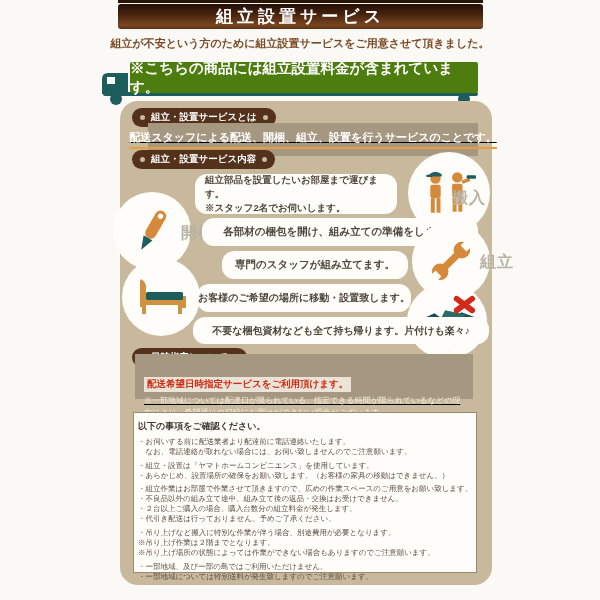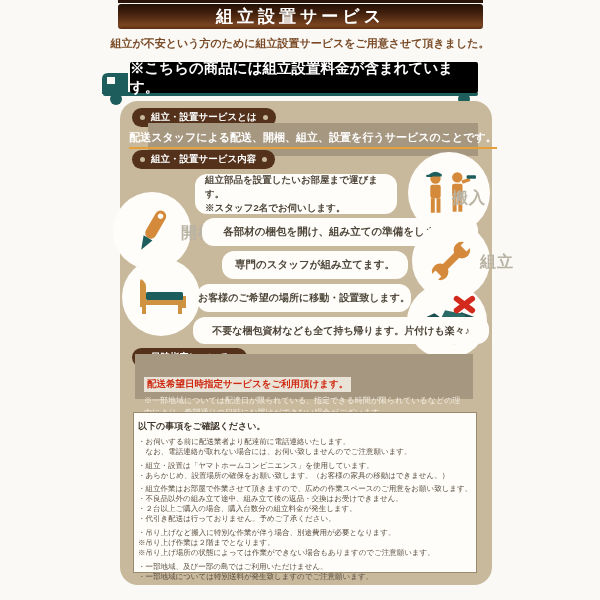--- a/index.html
+++ b/index.html
@@ -10,38 +10,38 @@
 
   .title-bar { position:absolute; left:118px; top:4px; width:365px; height:25px; border-radius:3px;
     background:linear-gradient(180deg,#220f05 0%,#45220e 40%,#7a4521 85%,#5b3013 100%);
     display:flex; align-items:center; justify-content:center; }
   .title-bar span { color:#ffffff; font-family:"Liberation Serif", serif; font-weight:bold;
     font-size:17px; letter-spacing:4px; }
 
   .subtitle { position:absolute; left:0; top:36px; width:600px; text-align:center;
     color:#7a4a26; font-family:"Liberation Serif", serif; font-weight:bold; font-size:11px; }
 
-  .banner { position:absolute; left:130px; top:62px; width:348px; height:31px; background:#000000;
+  .banner { position:absolute; left:130px; top:62px; width:348px; height:31px; background:#4d7c0f;
     border-radius:2px; display:flex; align-items:center; justify-content:center; }
   .banner span { color:#ffffff; font-weight:bold; font-size:14.5px; }
 
   .truck-cab { position:absolute; left:99px; top:66px; width:32px; height:30px; }
   .truck-line { position:absolute; left:103px; top:92px; width:375px; height:4px; background:#1d5e5c; border-radius:2px; }
   .wheel { position:absolute; width:12px; height:12px; border-radius:50%; background:#1d5e5c; top:93px; }
   .wheel.l { left:110px; } .wheel.r { left:458px; }
 
   .panel { position:absolute; left:120px; top:101px; width:372px; height:484px; background:#c8b89c; border-radius:18px; }
 
   .pill { position:absolute; background:#53311a; color:#fff; font-weight:bold; font-size:9.5px;
     padding:3px 8px; border-radius:10px; display:flex; align-items:center; white-space:nowrap; }
   .pill::before, .pill::after { content:""; width:5px; height:5px; border-radius:50%; background:#c8b89c; }
   .pill::before { margin-right:6px; } .pill::after { margin-left:6px; }
   .pill1 { left:132px; top:108px; } .pill2 { left:132px; top:150px; } .pill3 { left:132px; top:348px; }
 
-  .brown-box { position:absolute; background:#a69780; }
+  .brown-box { position:absolute; background:#a69780;text-decoration:underline; }
   .box1 { left:148px; top:123px; width:330px; height:33px; display:flex; align-items:center; justify-content:center; }
   .box1 span { color:#fff; font-weight:bold; font-size:11px; border-bottom:2px solid #e5a03a; padding-bottom:2px; white-space:nowrap; }
   .box2 { left:135px; top:354px; width:338px; height:45px; padding:19px 9px; }
   .box2 .hl { display:inline-block; color:#cf2a12; font-weight:bold; font-size:9.5px;
     background:rgba(255,252,245,0.75); padding:1px 3px; }
   .box2 .nt { margin-top:3px; color:#f3eee2; font-size:8px; line-height:1.45; }
 
   .circle { position:absolute; background:#fffdf9; border-radius:50%; display:flex; align-items:center; justify-content:center; }
   .c1 { left:408px; top:152px; width:82px; height:82px; }
   .c2 { left:113px; top:192px; width:78px; height:78px; }

